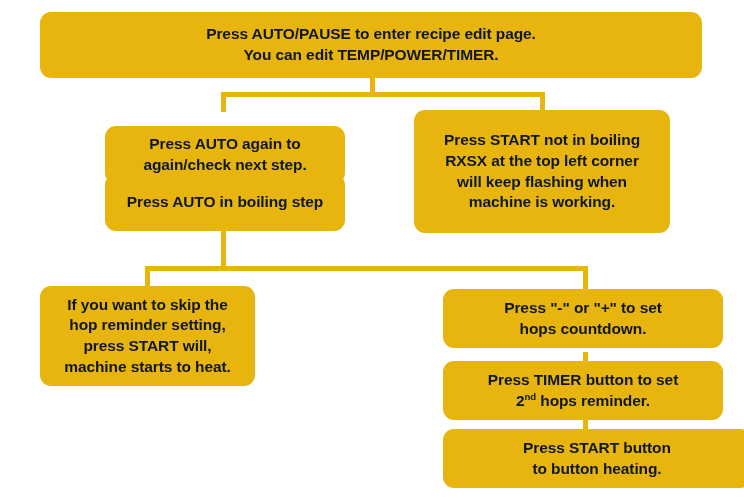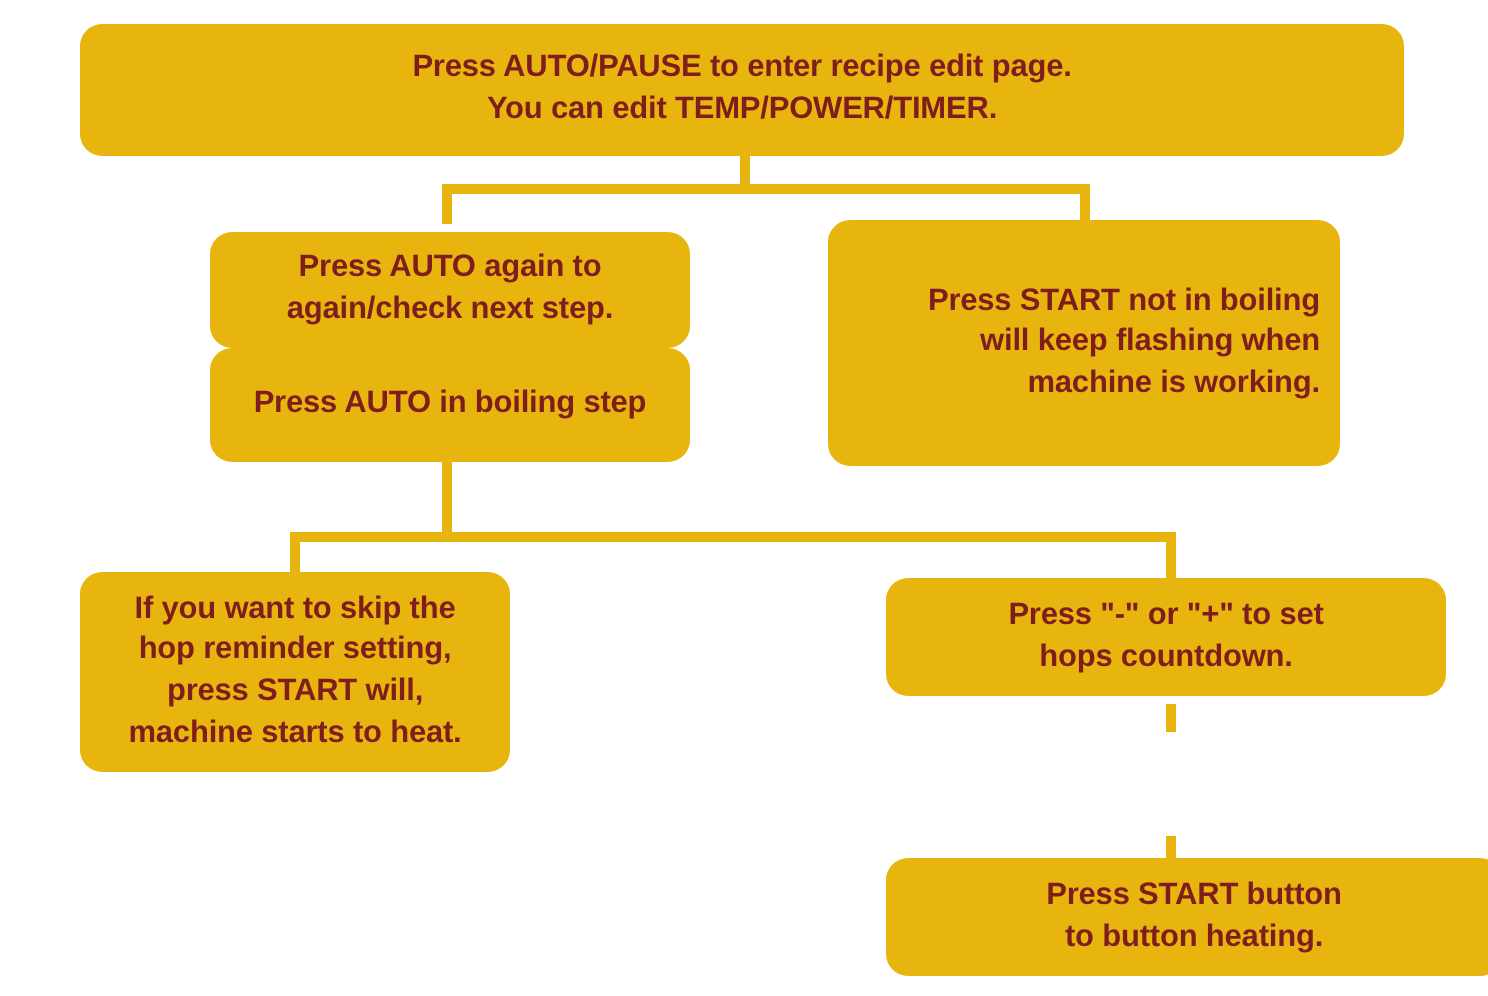--- a/index.html
+++ b/index.html
@@ -12,21 +12,21 @@
     width: 744px;
     height: 498px;
     background: #ffffff;
     font-family: "Liberation Sans", sans-serif;
     overflow: hidden;
   }
   .node {
     position: absolute;
     background: #E8B50F;
     border-radius: 11px;
-    color: #7f1d1d;
+    color: #0f172a;
     font-weight: bold;
     font-size: 15.5px;
     line-height: 1.33;
     text-align: center;
     display: flex;
     align-items: center;
     justify-content: center;
     box-sizing: border-box;
     padding: 0 10px;
     z-index: 2;
@@ -67,36 +67,37 @@
   <div class="conn v" style="left:583px; top:352px; height:14px;"></div>
   <div class="conn v" style="left:583px; top:418px; height:13px;"></div>
 
   <div class="node" style="left:40px; top:12px; width:662px; height:66px;">
     <span class="txt">
       <span class="ln">Press AUTO/PAUSE to enter recipe edit page.</span>
       <span class="ln">You can edit TEMP/POWER/TIMER.</span>
     </span>
   </div>
 
-  <div class="node" style="left:105px; top:116px; width:240px; height:58px;">
+  <div class="node" style="left:105px; top:126px; width:240px; height:58px;">
     <span class="txt">
       <span class="ln">Press AUTO again to</span>
       <span class="ln">again/check next step.</span>
     </span>
   </div>
 
   <div class="node" style="left:105px; top:174px; width:240px; height:57px;">
     <span class="txt">
       <span class="ln">Press AUTO in boiling step</span>
     </span>
   </div>
 
-  <div class="node" style="left:414px; top:110px; width:256px; height:123px;text-align:right;">
+  <div class="node" style="left:414px; top:110px; width:256px; height:123px;">
     <span class="txt">
       <span class="ln">Press START not in boiling</span>
+      <span class="ln">RXSX at the top left corner</span>
       <span class="ln">will keep flashing when</span>
       <span class="ln">machine is working.</span>
     </span>
   </div>
 
   <div class="node" style="left:40px; top:286px; width:215px; height:100px;align-items:center;">
     <span class="txt">
       <span class="ln">If you want to skip the</span>
       <span class="ln">hop reminder setting,</span>
       <span class="ln">press START will,</span>
@@ -104,20 +105,26 @@
     </span>
   </div>
 
   <div class="node" style="left:443px; top:289px; width:280px; height:59px;">
     <span class="txt">
       <span class="ln">Press "-" or "+" to set</span>
       <span class="ln">hops countdown.</span>
     </span>
   </div>
 
+  <div class="node" style="left:443px; top:361px; width:280px; height:59px;">
+    <span class="txt">
+      <span class="ln">Press TIMER button to set</span>
+      <span class="ln" id="timer-line-2">2<sup>nd</sup> hops reminder.</span>
+    </span>
+  </div>
 
   <div class="node" style="left:443px; top:429px; width:308px; height:59px;">
     <span class="txt">
       <span class="ln">Press START button</span>
       <span class="ln">to button heating.</span>
     </span>
   </div>
 
 </div>
 

